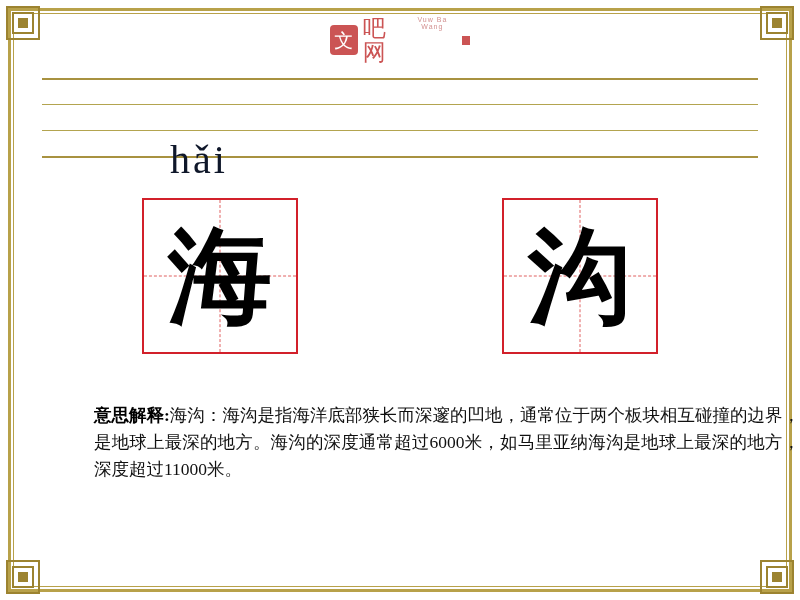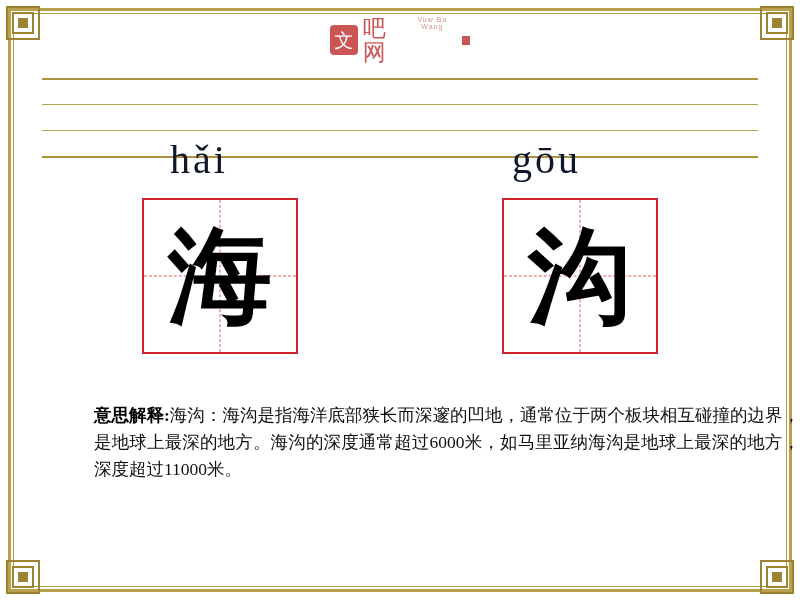--- a/index.html
+++ b/index.html
@@ -261,21 +261,20 @@
     </div>
     <div class="wm-square"></div>
   </div>
 
   <div class="pinyin-area">
     <div class="staff-line solid-thick l1"></div>
     <div class="staff-line l2"></div>
     <div class="staff-line l3"></div>
     <div class="staff-line solid-thick l4"></div>
     <div class="pinyin pinyin-1">hǎi</div>
-    <div class="pinyin pinyin-2">gōu</div>
   </div>
 
   <div class="char-row">
     <div class="char-box char-box-1">
       <div class="grid-line g-d1"></div>
       <div class="grid-line g-d2"></div>
       <div class="grid-line g-v"></div>
       <div class="grid-line g-h"></div>
       <div class="char-glyph">海</div>
     </div>

